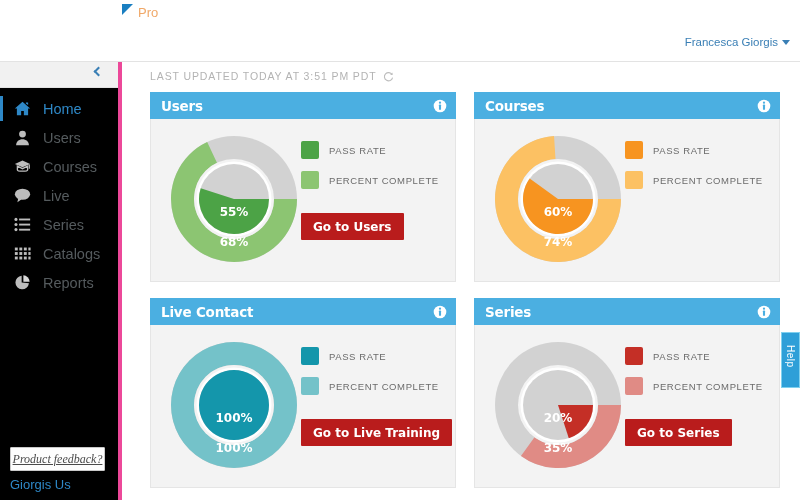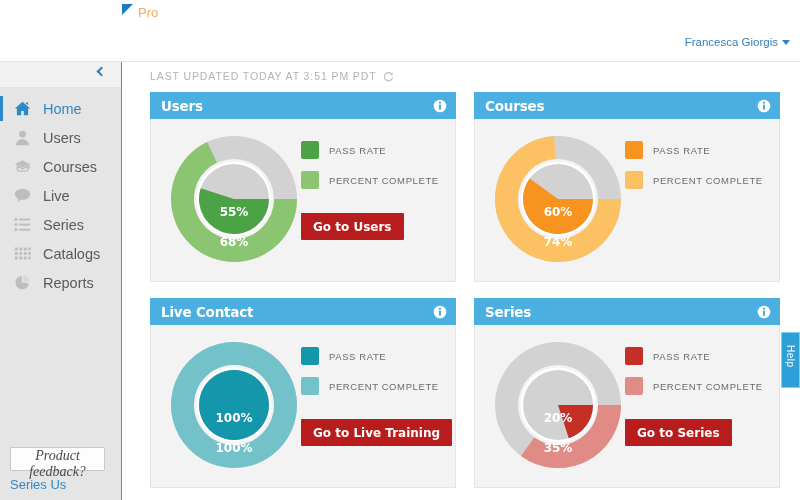--- a/index.html
+++ b/index.html
@@ -41,21 +41,21 @@
     width: 0; height: 0;
     border-left: 4px solid transparent;
     border-right: 4px solid transparent;
     border-top: 5px solid #3a7fb5;
     vertical-align: middle;
   }
 
   
   .sidebar {
     position: absolute; left: 0; top: 62px; width: 122px; height: 438px;
-    background: #e5e5e5; border-right: 1px solid #ec4899;
+    background: #000000; border-right: 4px solid #ec4899;
   }
   .sidebar-collapse {
     height: 26px; background: #f1f1f1; border-bottom: 1px solid #e2e2e2;
     position: relative; cursor: pointer;
   }
   .chev-left {
     position: absolute; right: 16px; top: 6px;
     width: 7px; height: 7px;
     border-left: 2px solid #3a7fb5; border-bottom: 2px solid #3a7fb5;
     transform: rotate(45deg);
@@ -77,22 +77,22 @@
     width: 17px; height: 17px; position: relative; flex: 0 0 17px;
   }
   .nav-icon svg { display: block; }
 
   
   .feedback-btn {
     position: absolute; left: 10px; top: 385px;
     width: 95px; height: 24px;
     border: 1px solid #c9c9c9; background: #fdfdfd;
     font-family: "Liberation Serif", serif;
-    font-style: italic; font-size: 14px; color: #4a4a4a;
-    cursor: pointer; border-radius: 1px;
+    font-style: italic; font-size: 12px; color: #4a4a4a;
+    cursor: pointer; border-radius: 1px; text-decoration: underline;
   }
   .contact-us {
     position: absolute; left: 10px; top: 415px;
     font-size: 13px; color: #2e88c7; cursor: pointer;
   }
 
   
   .main {
     position: absolute; left: 123px; top: 62px;
     width: 677px; height: 438px; background: #ffffff; padding-left: 12px;
@@ -264,21 +264,21 @@
         <svg width="17" height="17" viewBox="0 0 20 20">
             <path d="M9 2 A8 8 0 1 0 17.6 11 L9 10 Z" fill="#bdbdbd"></path>
             <path d="M11 1.6 A8 8 0 0 1 18.4 9 L11 9 Z" fill="#d8d8d8"></path>
           </svg>
       </span>
       <span class="nav-label">Reports</span>
     </div>
   </div>
 
   <button class="feedback-btn">Product feedback?</button>
-  <div class="contact-us">Series Us</div>
+  <div class="contact-us">Giorgis Us</div>
 </div>
 
 <div class="main">
   <div class="last-updated">
     <span>LAST UPDATED TODAY AT 3:51 PM PDT</span><span class="refresh-icon"><svg width="11" height="11" viewBox="0 0 20 20">
           <path d="M16.5 6.5 A7.5 7.5 0 1 0 17.4 12" fill="none" stroke="#bdbdbd" stroke-width="2"></path>
           <path d="M17.4 2.5 v4.6 h-4.6 Z" fill="#bdbdbd"></path>
         </svg></span>
   </div>
 

